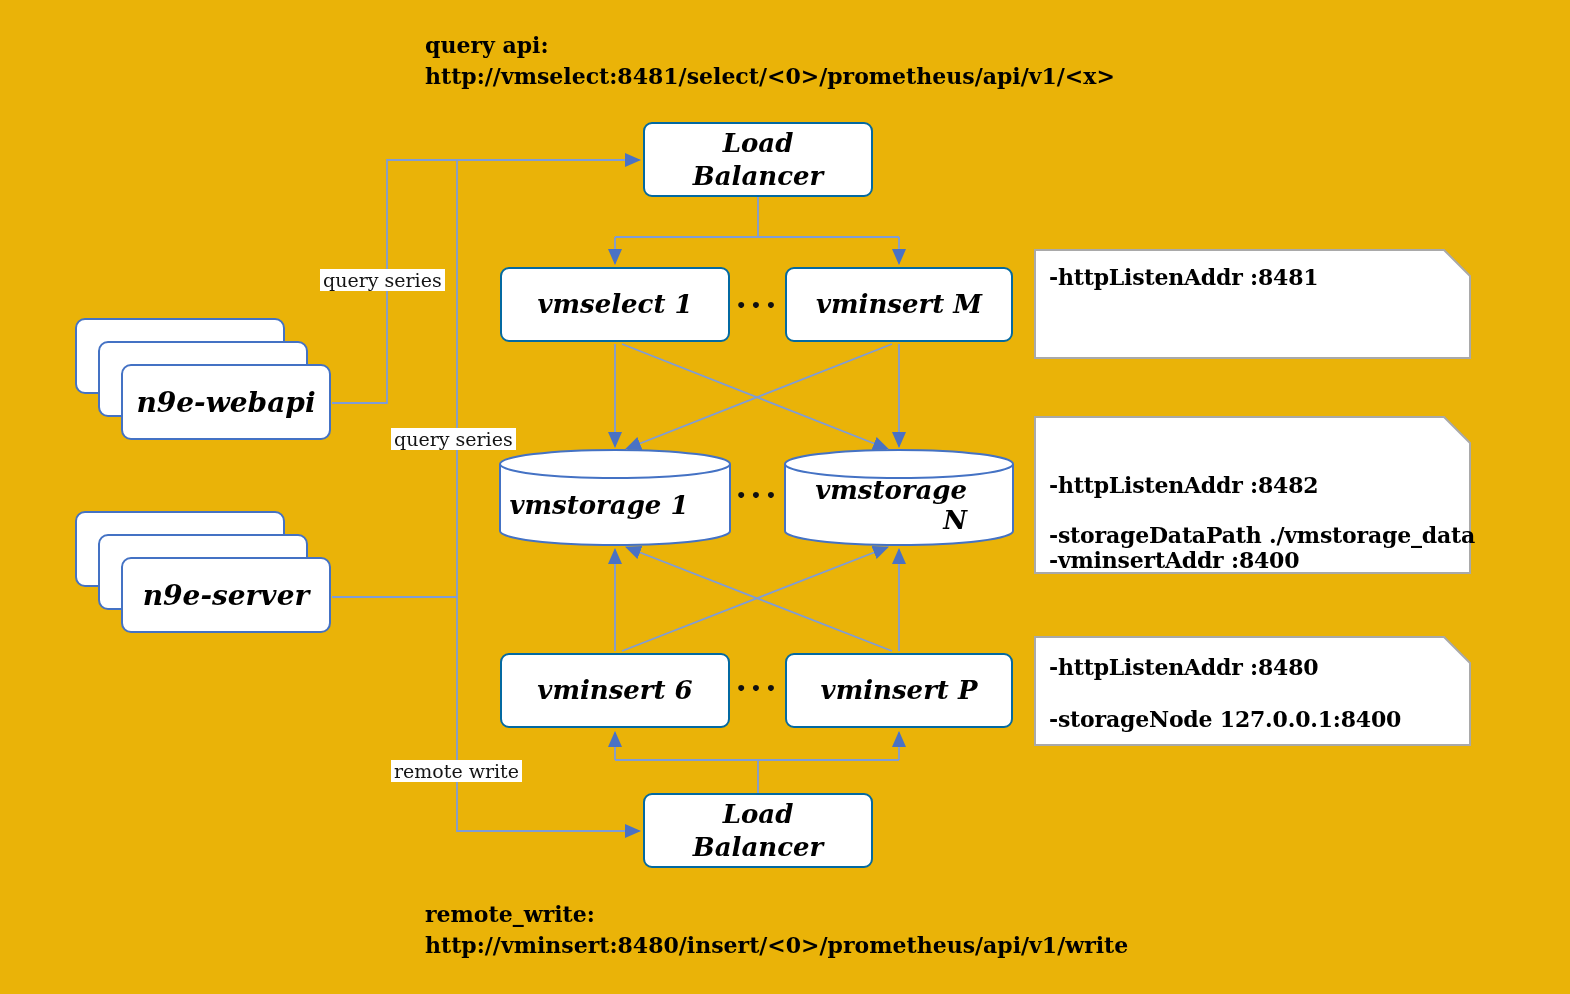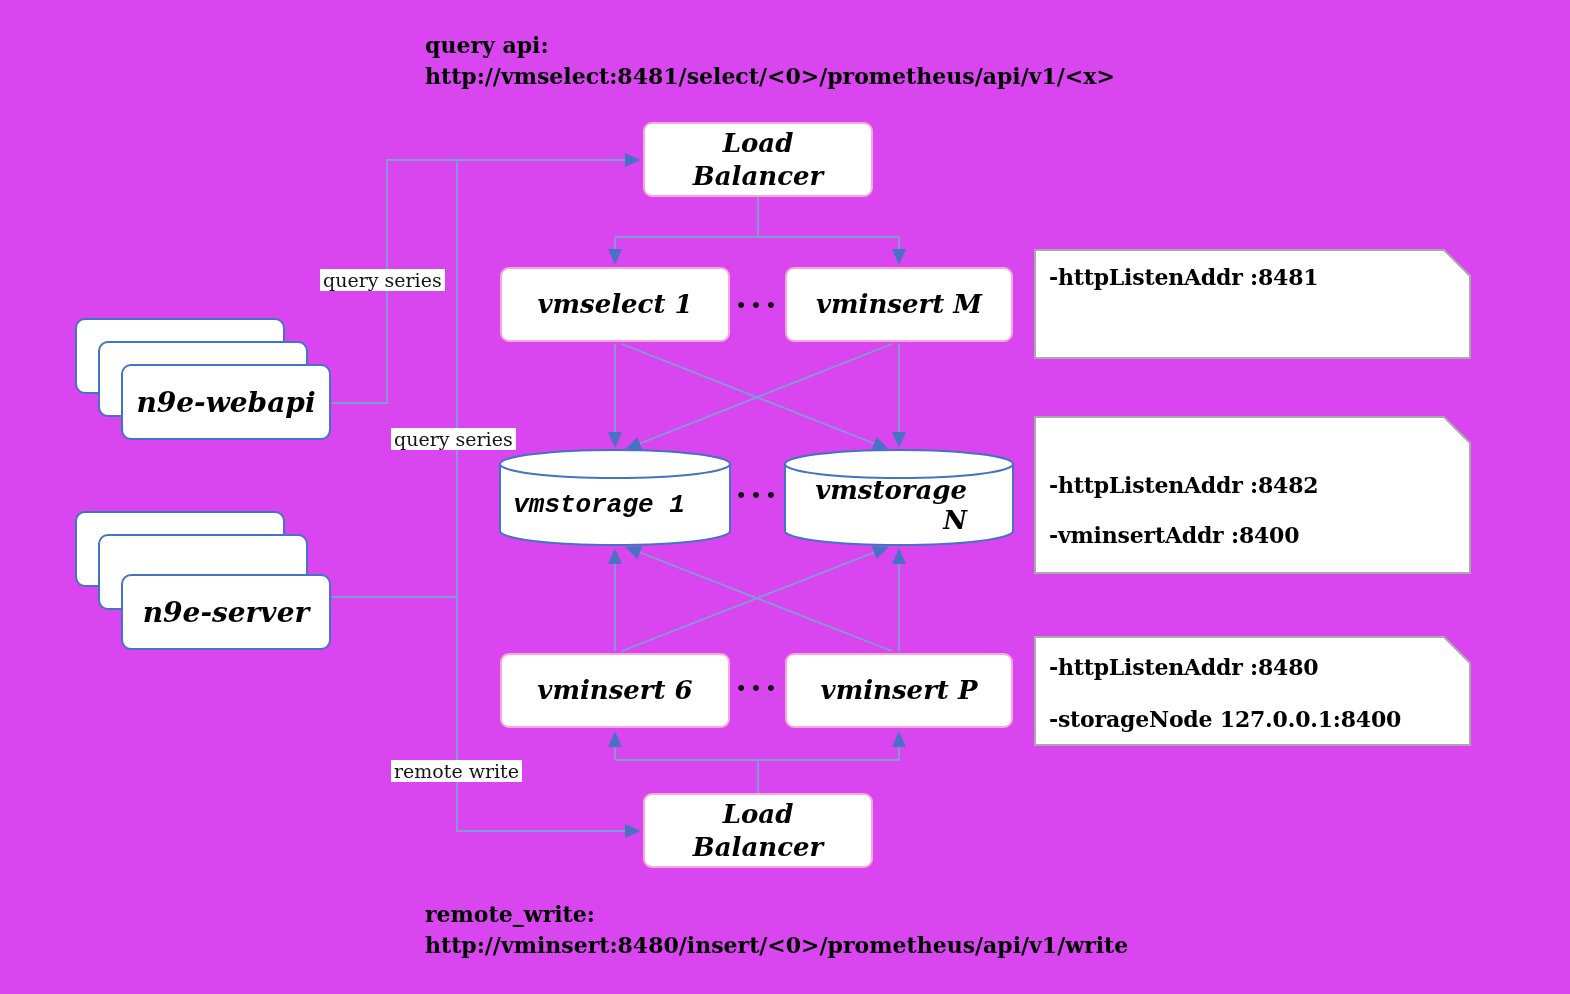--- a/index.html
+++ b/index.html
@@ -1,23 +1,23 @@
 <!DOCTYPE html>
 <html><head>
 <meta charset="utf-8">
 <style>
   html,body{margin:0;padding:0;background:#fff;}
   #canvas{
-    position:relative;width:1570px;height:994px;background:#d946ef;
+    position:relative;width:1570px;height:994px;background:#eab308;
     font-family:"DejaVu Serif", serif;color:#000;overflow:hidden;
   }
   #connector-layer{position:absolute;left:0;top:0;width:1570px;height:994px;}
   .node{
     position:absolute;box-sizing:border-box;background:#fff;
-    border:2px solid #f9a8d4;border-radius:9px;
+    border:2px solid #0369a1;border-radius:9px;
     display:flex;align-items:center;justify-content:center;flex-direction:column;
     font-weight:bold;font-style:italic;font-size:26px;line-height:33px;text-align:center;
   }
   .stack-card{
     position:absolute;box-sizing:border-box;background:#fff;
     border:2.5px solid #4472c4;border-radius:10px;width:210px;height:76px;
     display:flex;align-items:center;justify-content:center;
     font-weight:bold;font-style:italic;font-size:28px;
   }
   .cyl-label{
@@ -111,21 +111,21 @@
   <div>
     <div class="stack-card" style="left:75px;top:318px;"></div>
     <div class="stack-card" style="left:98px;top:341px;"></div>
     <div class="stack-card" style="left:121px;top:364px;">
       <span>n9e-webapi</span>
     </div>
   </div>
   <div>
     <div class="stack-card" style="left:75px;top:511px;"></div>
     <div class="stack-card" style="left:98px;top:534px;"></div>
-    <div class="stack-card" style="left:121px;top:574px;align-items:center;">
+    <div class="stack-card" style="left:121px;top:557px;align-items:center;">
       <span>n9e-server</span>
     </div>
   </div>
 
   <div class="edge-label" style="left:320px;top:269px;">query series</div>
   <div class="edge-label" style="left:391px;top:428px;">query series</div>
   <div class="edge-label" style="left:391px;top:760px;">remote write</div>
 
   <div class="node" style="left:643px;top:122px;width:230px;height:75px;">
     <span>Load</span>
@@ -133,21 +133,21 @@
   </div>
 
   <div class="node" style="left:500px;top:267px;width:230px;height:75px;">
     <span>vmselect 1</span>
   </div>
   <div class="ellipsis" style="left:728px;top:292px;width:60px;height:26px;">•••</div>
   <div class="node" style="left:785px;top:267px;width:228px;height:75px;">
     <span>vminsert M</span>
   </div>
 
-  <div class="cyl-label" style="left:500px;top:480px;width:198px;height:50px;font-family:Liberation Mono, monospace;">vmstorage 1</div>
+  <div class="cyl-label" style="left:500px;top:480px;width:198px;height:50px;">vmstorage 1</div>
   <div class="ellipsis" style="left:728px;top:482px;width:60px;height:26px;">•••</div>
   <div class="cyl-label" style="left:785px;top:480px;width:182px;height:50px;text-align:right;">vmstorage N</div>
 
   <div class="node" style="left:500px;top:653px;width:230px;height:75px;">
     <span>vminsert 6</span>
   </div>
   <div class="ellipsis" style="left:728px;top:675px;width:60px;height:26px;">•••</div>
   <div class="node" style="left:785px;top:653px;width:228px;height:75px;">
     <span>vminsert P</span>
   </div>
@@ -157,20 +157,21 @@
     <span>Balancer</span>
   </div>
 
   <div class="cfg-note" id="config-note-vmselect" style="left:1049px;top:265px;">
     <div class="note-line">-httpListenAddr :8481</div>
     <div class="note-line"></div>
   </div>
   <div class="cfg-note" id="config-note-vmstorage" style="left:1049px;top:438px;margin-top:35px;">
     <div class="note-line">-httpListenAddr :8482</div>
     <div class="note-line"></div>
+    <div class="note-line">-storageDataPath ./vmstorage_data</div>
     <div class="note-line">-vminsertAddr :8400</div>
   </div>
   <div class="cfg-note" id="config-note-vminsert" style="left:1049px;top:654px;">
     <div class="note-line">-httpListenAddr :8480</div>
     <div class="note-line"></div>
     <div class="note-line">-storageNode 127.0.0.1:8400</div>
   </div>
 
   <div class="annotation" style="left:425px;top:899px;">
     <div>remote_write:</div>

